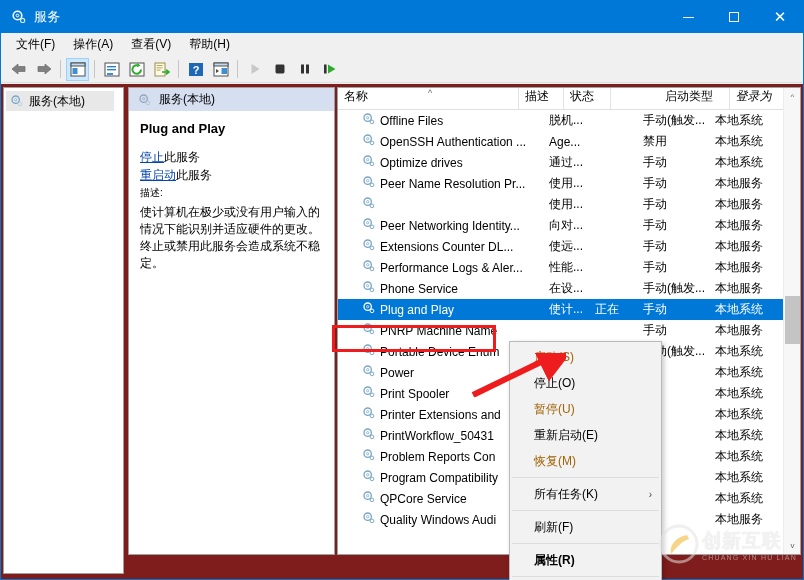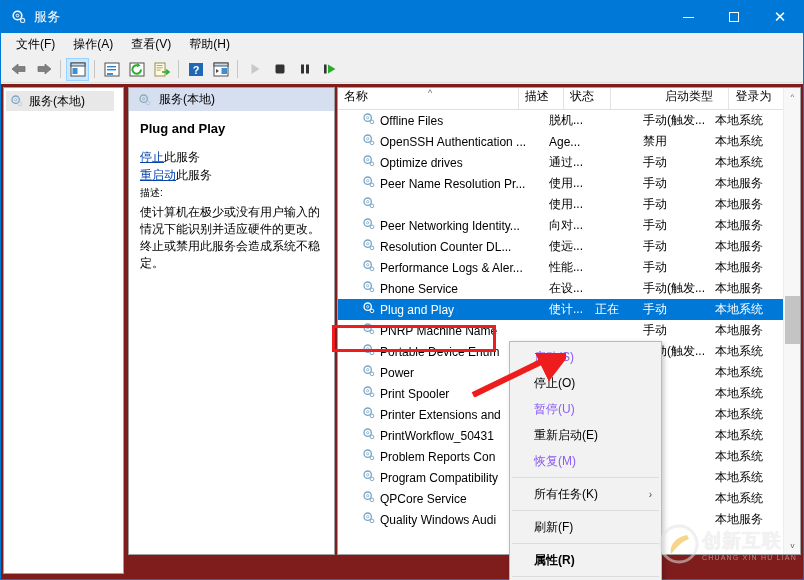--- a/index.html
+++ b/index.html
@@ -151,21 +151,21 @@
     position: relative;
   }
   .lh-cell .sortmark {
     position: absolute; left: 50%; top: 0px;
     font-size: 9px; color: #6a6a6a;
   }
   .col-name { width: 185px; }
   .col-desc { width: 46px; }
   .col-status { width: 48px; }
   .col-start { width: 72px; margin-left: 48px; }
-  .col-logon { width: 72px; border-right: 6px solid #4c1d95; }
+  .col-logon { width: 72px; border-right: 1px solid #4c1d95; font-style: italic; }
 
   .rows { position: relative; }
   .row {
     display: flex; height: 21px; align-items: center;
     font-size: 12px; color: #000;
     white-space: nowrap;
   }
   .row.selected { background: #0078d7; color: #ffffff; }
   .cell {
     overflow: hidden; text-overflow: clip; white-space: nowrap;
@@ -227,21 +227,21 @@
     box-shadow: 2px 2px 5px rgba(0,0,0,0.22);
     z-index: 25;
     padding: 2px 0;
   }
   .ctx-item {
     height: 26px; display: flex; align-items: center;
     padding-left: 24px; padding-right: 10px;
     font-size: 12px; color: #000;
     position: relative;
   }
-  .ctx-item.disabled { color: #8b5cf6; }
+  .ctx-item.disabled { color: #a16207; }
   .ctx-item.bold { font-weight: bold; }
   .ctx-sep {
     height: 1px; background: #dcdcdc; margin: 3px 2px 3px 2px;
   }
   .ctx-sub {
     position: absolute; right: 9px; font-size: 10px; color: #4a4a4a;
   }
 
   
   .watermark {
@@ -519,21 +519,21 @@
             <div class="cell start">手动</div>
             <div class="cell logon">本地服务</div>
           </div>
           <div class="row">
             <div class="cell name">
               <span><svg width="14" height="14" viewBox="0 0 16 16">
                   <circle cx="6.5" cy="6.5" r="4.2" fill="none" stroke="#7aa7c7" stroke-width="1.5"></circle>
                   <circle cx="6.5" cy="6.5" r="1.3" fill="#ffffff" stroke="#7aa7c7" stroke-width="0.9"></circle>
                   <circle cx="11.4" cy="11.3" r="2.1" fill="none" stroke="#7aa7c7" stroke-width="1.1"></circle>
                 </svg></span>
-              <span class="txt">Resolution Counter DL...</span>
+              <span class="txt">Extensions Counter DL...</span>
             </div>
             <div class="cell desc">使远...</div>
             <div class="cell status"></div>
             <div class="cell start">手动</div>
             <div class="cell logon">本地服务</div>
           </div>
           <div class="row">
             <div class="cell name">
               <span><svg width="14" height="14" viewBox="0 0 16 16">
                   <circle cx="6.5" cy="6.5" r="4.2" fill="none" stroke="#7aa7c7" stroke-width="1.5"></circle>

